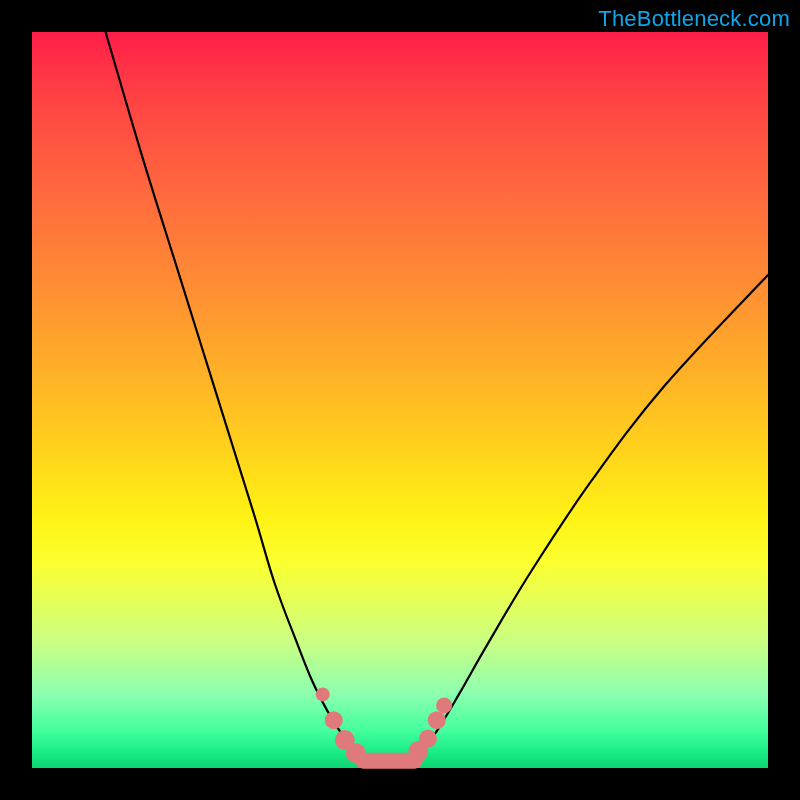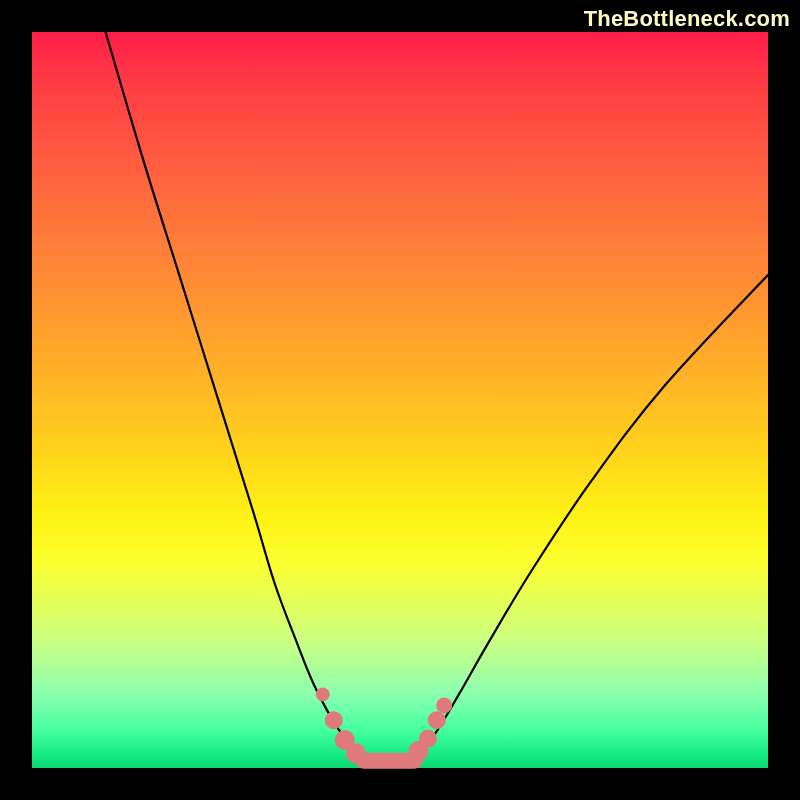--- a/index.html
+++ b/index.html
@@ -40,24 +40,24 @@
       #8cffb0 90%,
       #42ff9d 95%,
       #18eb82 98%,
       #0cd672 100%
     );
   }
   .watermark {
     position: absolute;
     top: 6px;
     right: 10px;
-    color: #fef9c3;
+    color: #0ea5e9;
     font-size: 22px;
     letter-spacing: 0.2px;
-    font-weight: 700;
+    font-weight: 400;
   }
   svg.curves {
     position: absolute;
     top: 0;
     left: 0;
     width: 736px;
     height: 736px;
     overflow: visible;
   }
   .curve {

